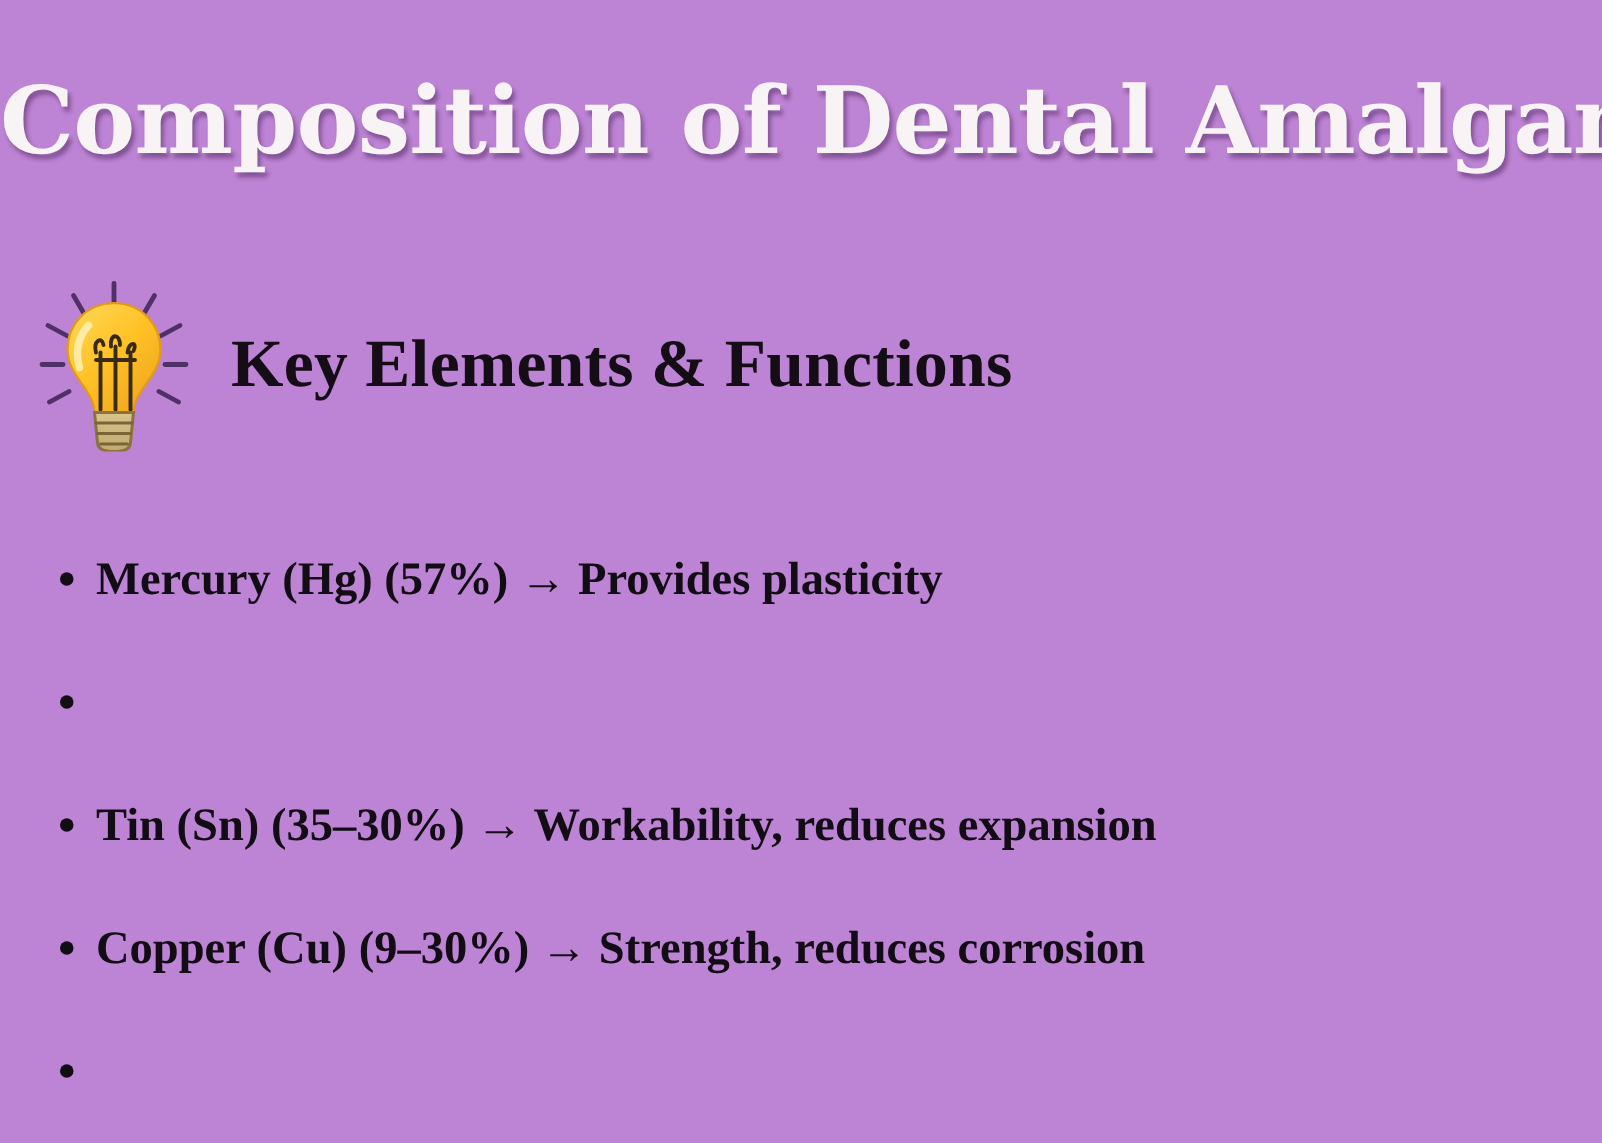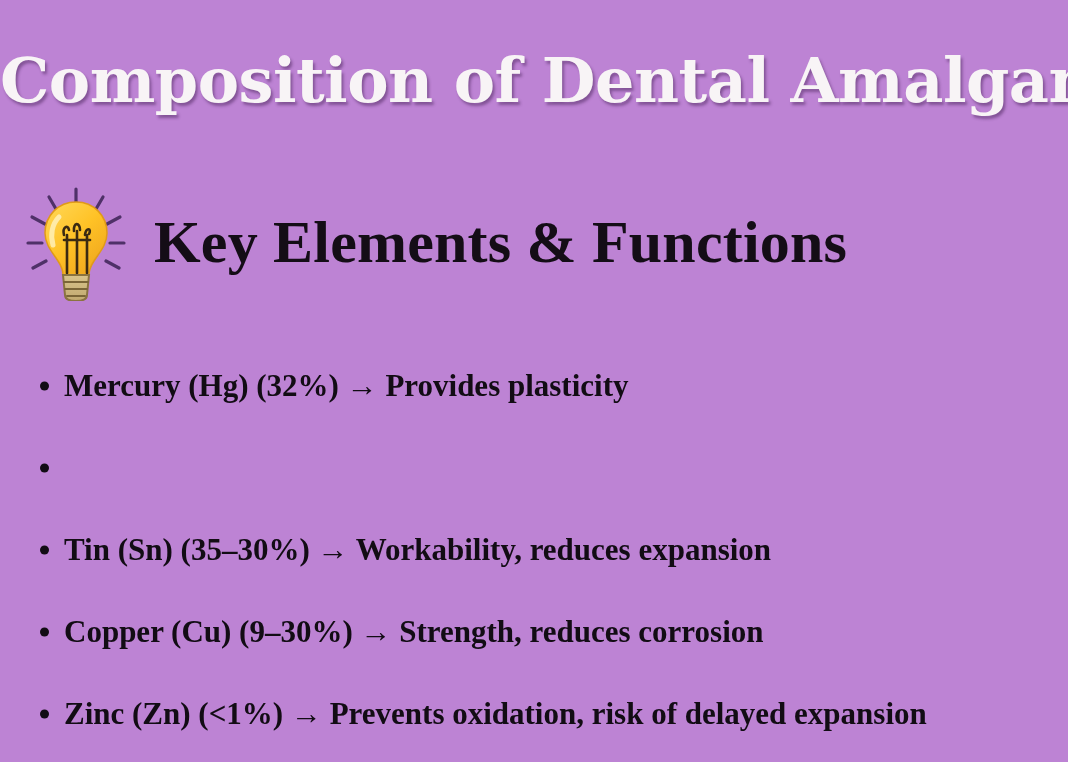--- a/index.html
+++ b/index.html
@@ -59,21 +59,21 @@
   #bulb-icon svg {
     display: block;
     width: 118px;
     height: 118px;
   }
 
   #section-heading {
     color: #140d16;
     font-family: "Liberation Serif", "DejaVu Serif", serif;
     font-weight: bold;
-    font-size: 60px;
+    font-size: 45px;
     line-height: 1;
     letter-spacing: 0.2px;
     margin-left: 18px;
     white-space: nowrap;
   }
 
   
   #bullet-list {
     position: absolute;
     top: 345px;
@@ -174,32 +174,31 @@
         </g>
       </svg>
     </div>
 
     <div id="section-heading">Key Elements &amp; Functions</div>
   </div>
 
   <ul id="bullet-list">
     <li class="bullet-item">
       <span class="bullet-dot"></span>
-      <span class="bullet-text">Mercury (Hg) (32%) → Provides plasticity</span>
+      <span class="bullet-text">Mercury (Hg) (57%) → Provides plasticity</span>
     </li>
     <li class="bullet-item">
       <span class="bullet-dot"></span>
     </li>
     <li class="bullet-item">
       <span class="bullet-dot"></span>
       <span class="bullet-text">Tin (Sn) (35–30%) → Workability, reduces expansion</span>
     </li>
     <li class="bullet-item">
       <span class="bullet-dot"></span>
       <span class="bullet-text">Copper (Cu) (9–30%) → Strength, reduces corrosion</span>
     </li>
     <li class="bullet-item">
       <span class="bullet-dot"></span>
-      <span class="bullet-text">Zinc (Zn) (&lt;1%) → Prevents oxidation, risk of delayed expansion</span>
     </li>
   </ul>
 
 </div>
 
 </body></html>

